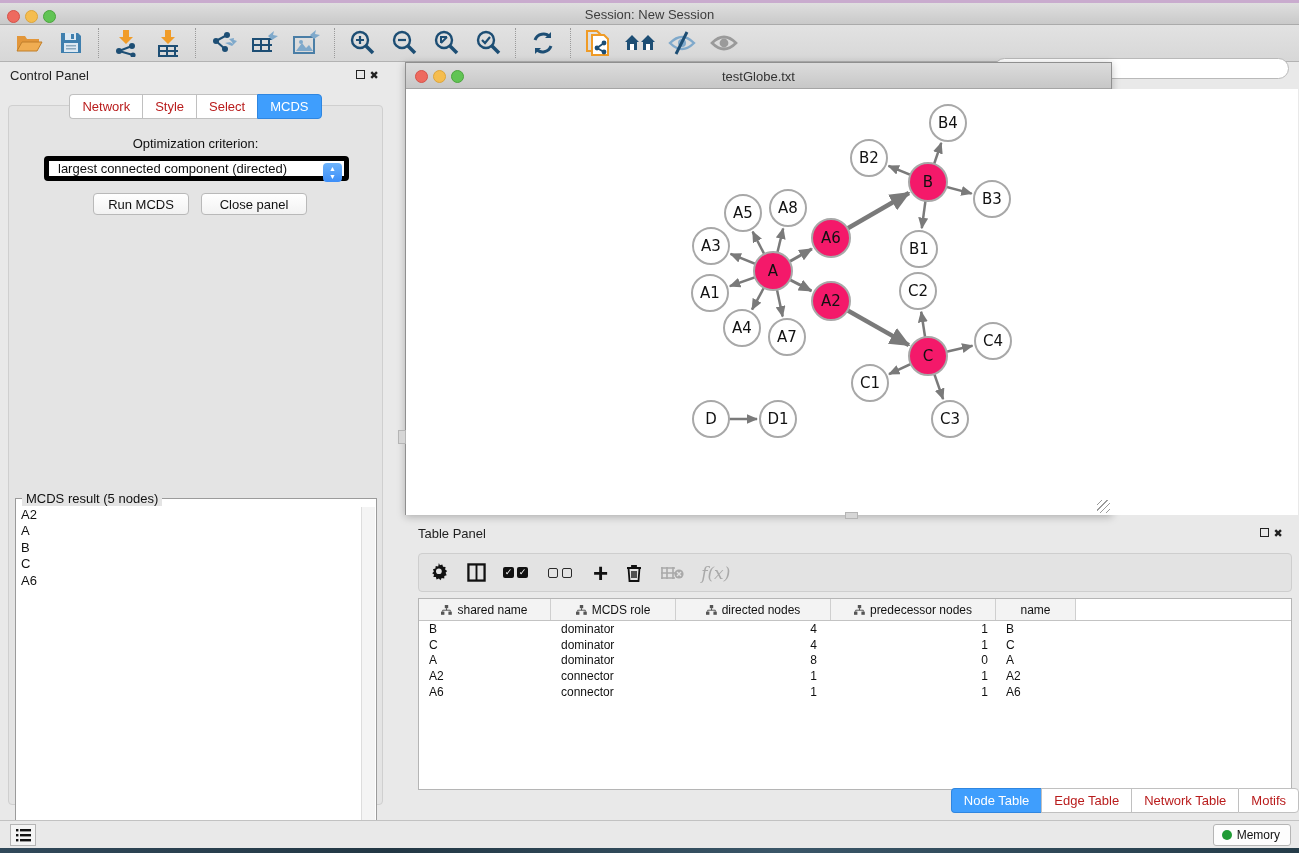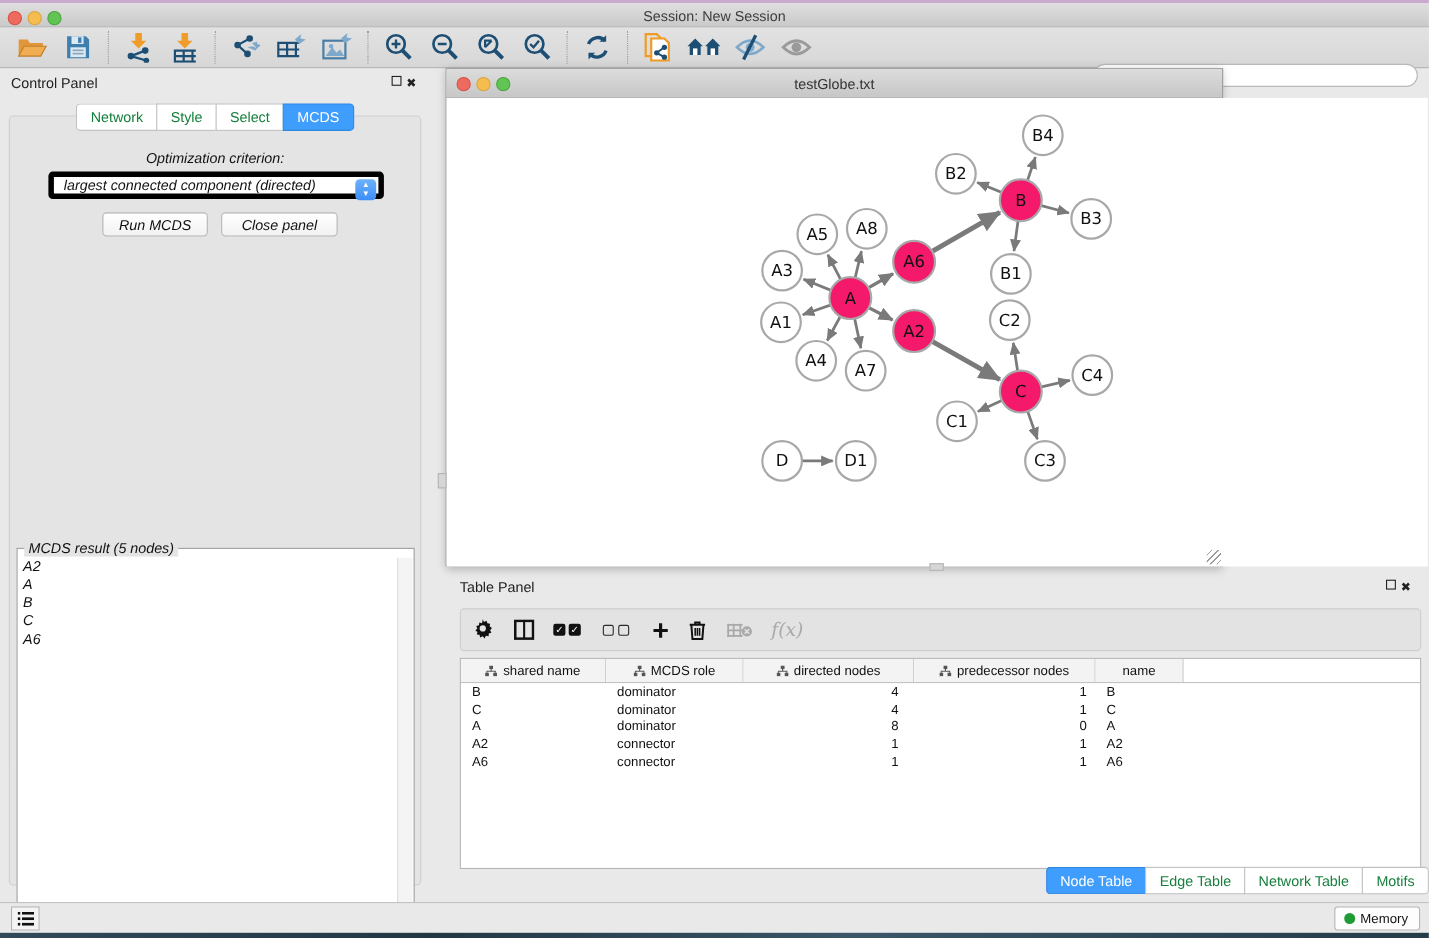--- a/index.html
+++ b/index.html
@@ -29,25 +29,25 @@
   
   .panel-title { font-size:13px; color:#222; }
   .wicon { font-size:11px; color:#222; width:14px; text-align:center; cursor:default; }
   .float-box { display:inline-block; width:9px; height:9px; border:1.5px solid #222; }
 
   
   #control-panel { left:0; top:62px; width:391px; height:758px; }
   #cp-header { position:absolute; left:0; top:0; width:100%; height:26px; display:flex; align-items:center; padding:0 10px; }
   #cp-header .spacer, #tp-header .spacer { flex:1; }
   #cp-tabs { position:absolute; left:0; top:32px; width:100%; display:flex; justify-content:center; z-index:3; }
-  .seg { font-size:13px; padding:4px 12px; background:#fff; border:1px solid #c0c0c0; border-right:none; color:#15803d; }
+  .seg { font-size:13px; padding:4px 12px; background:#fff; border:1px solid #c0c0c0; border-right:none; color:#b91c1c; }
   .seg:first-child { border-radius:4px 0 0 4px; }
   .seg:last-child { border-right:1px solid #c0c0c0; border-radius:0 4px 4px 0; }
   .seg.active { background:#3f9efd; border-color:#2f86e0; color:#fff; }
-  #cp-body { position:absolute; left:8px; top:43px; width:375px; height:700px; background:#e4e4e4; border:1px solid #cfcfcf; border-radius:4px;font-style:italic; }
+  #cp-body { position:absolute; left:8px; top:43px; width:375px; height:700px; background:#e4e4e4; border:1px solid #cfcfcf; border-radius:4px; }
   #opt-label { position:absolute; top:30px; width:100%; text-align:center; font-size:13px; color:#111; }
   #opt-select { position:absolute; left:35px; top:50px; width:305px; height:25px; background:#fff; border:5px solid #000000; border-radius:4px; display:flex; align-items:center; font-size:13px; color:#111; padding-left:9px; }
   #opt-stepper { position:absolute; right:2px; top:2px; width:19px; height:19px; background:linear-gradient(#6db3fb,#3c8ef8); border-radius:4px; color:#fff; font-size:7px; line-height:8px; text-align:center; padding-top:2px; }
   .pbtn { position:absolute; top:87px; height:22px; background:linear-gradient(#ffffff,#f2f2f2); border:1px solid #b9b9b9; border-radius:4px; font-size:13px; color:#111; display:flex; align-items:center; justify-content:center; }
   #btn-run { left:84px; width:96px; }
   #btn-close { left:192px; width:106px; }
   #result-group { position:absolute; left:6px; top:392px; width:362px; height:345px; border:1px solid #9b9b9b; background:#fff; }
   #result-legend { position:absolute; left:6px; top:-8px; background:#e4e4e4; padding:0 4px; font-size:13px; color:#111; }
   #result-list { position:absolute; left:1px; top:8px; width:344px; height:330px; font-size:13px; color:#111; line-height:16.4px; padding-left:4px; overflow:hidden; }
   #result-scroll { position:absolute; right:1px; top:8px; width:14px; height:330px; background:#f4f4f4; border-left:1px solid #ddd; }

